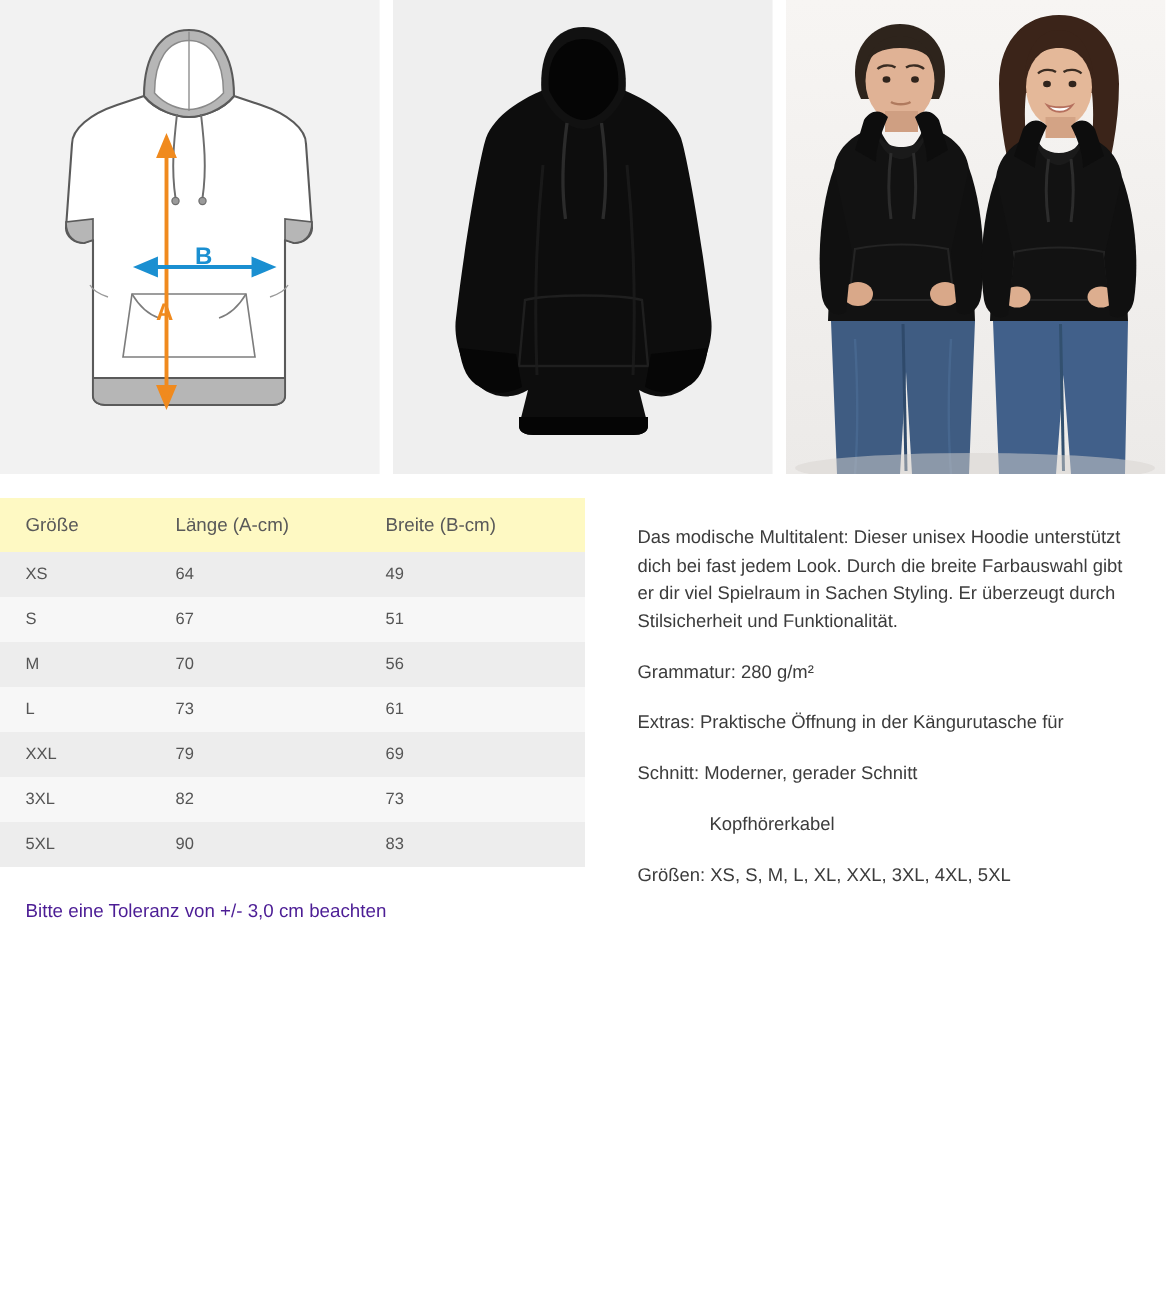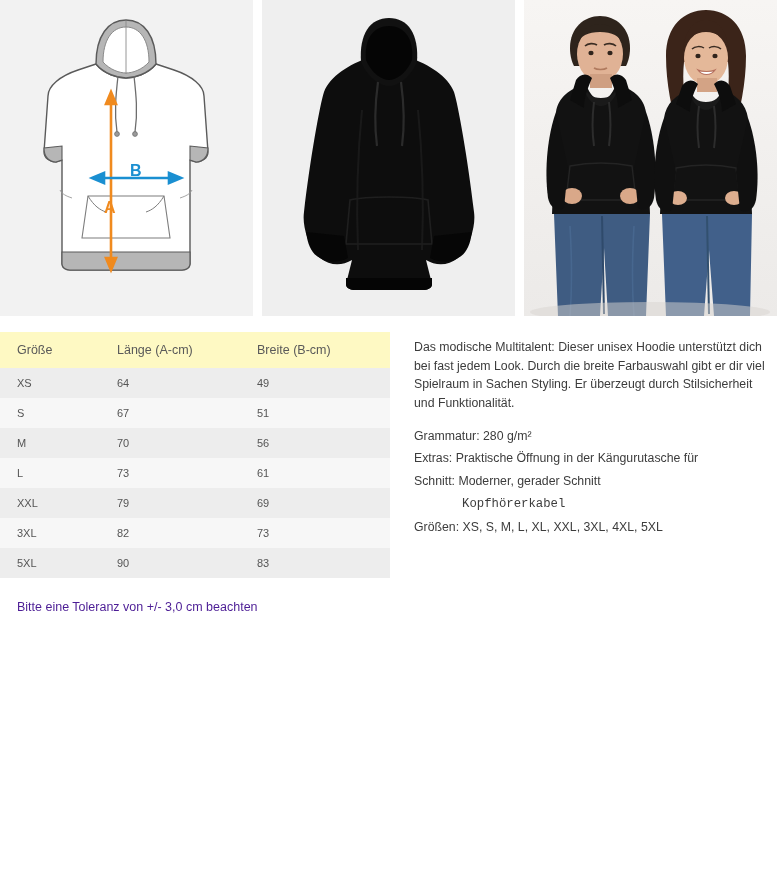--- a/index.html
+++ b/index.html
@@ -84,24 +84,24 @@
 
   
   .desc {
     width: 387px;
     padding-left: 20px;
     padding-top: 2px;
     font-size: 12.3px;
     line-height: 1.52;
     color: #3c3c3c;
   }
-  .desc p { margin: 4px; }
+  .desc p { margin: 15px; }
   .desc .para-intro { margin-bottom: 14px; }
   .desc .spec-line { white-space: nowrap; }
-  .desc .spec-cont { padding-left: 48px; font-family: Liberation Mono, monospace; }
+  .desc .spec-cont { padding-left: 48px; }
 </style>
 </head>
 <body>
 
 <div class="image-row">
 
   <div class="img-panel panel-a">
     <svg class="tech-svg" width="253" height="316" viewBox="0 0 253 316">
       <rect x="0" y="0" width="253" height="316" fill="#f2f2f2"></rect>
 

